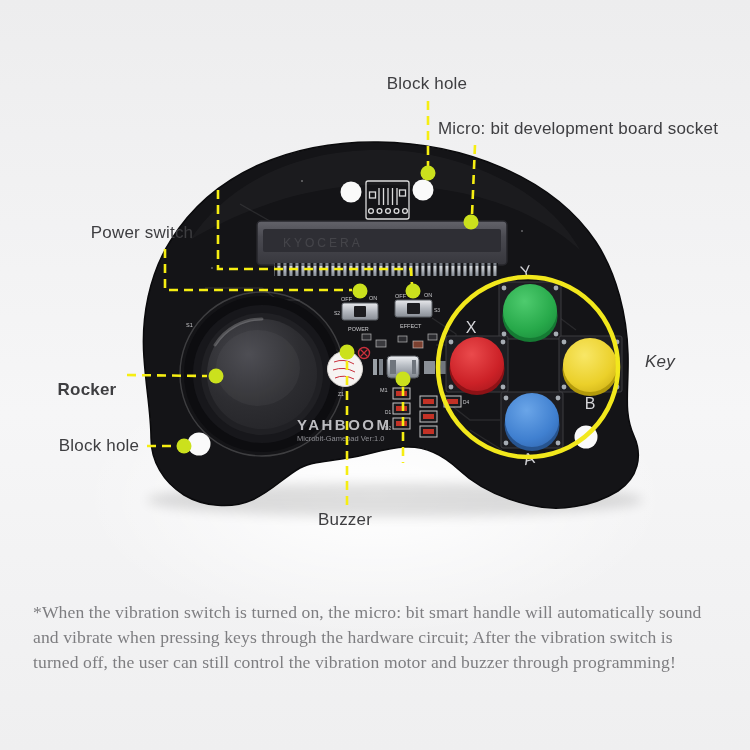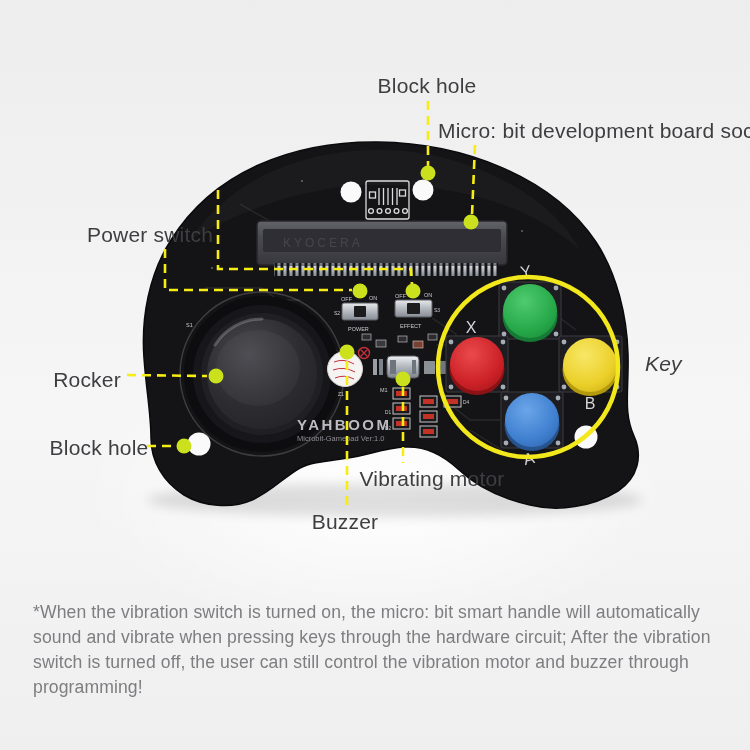--- a/index.html
+++ b/index.html
@@ -6,32 +6,33 @@
   body{font-family:"Liberation Sans", sans-serif;}
   #stage{
     position:relative;width:750px;height:750px;overflow:hidden;
     background:
       radial-gradient(ellipse 420px 200px at 50% 66%, #ffffff 0%, rgba(255,255,255,0) 70%),
       linear-gradient(180deg,#ededee 0%, #f2f2f3 30%, #f6f6f7 55%, #f2f2f3 80%, #efeff0 100%);
   }
   svg{position:absolute;left:0;top:0;}
   .callout-label{
     position:absolute;
-    font-size:21px;
+    font-size:17px;
     color:#3e3e41;
     white-space:nowrap;
     letter-spacing:0.2px;
   }
   .centered{transform:translateX(-50%);}
   #footnote{
     position:absolute;
     left:33px;top:600px;width:682px;
     font-size:17.6px;line-height:1.43;
     color:#7e7e81;
     letter-spacing:0.1px;
+    font-family:Liberation Serif, serif;
   }
   .silk{fill:#c9c9cc;font-family:"Liberation Sans",sans-serif;}
 </style>
 </head>
 <body>
 
 <div id="stage">
 
 <svg width="750" height="750" viewBox="0 0 750 750">
   <defs>
@@ -322,22 +323,21 @@
     <circle cx="360" cy="291" r="7.5"></circle>
     <circle cx="216" cy="376" r="7.5"></circle>
     <circle cx="184" cy="446" r="7.5"></circle>
     <circle cx="347" cy="352" r="7.5"></circle>
     <circle cx="403" cy="379" r="7.5"></circle>
   </g>
 </svg>
 
 <div class="callout-label centered" style="left:427px;top:74px;">Block hole</div>
 <div class="callout-label" style="left:438px;top:119px;">Micro: bit development board socket</div>
-<div class="callout-label centered" style="left:142px;top:223px;margin-left:8px;">Power switch</div>
-<div class="callout-label centered" style="left:87px;top:368px;">Rocker</div>
+<div class="callout-label centered" style="left:142px;top:223px;">Power switch</div>
+<div class="callout-label centered" style="left:87px;top:380px;font-weight:bold;">Rocker</div>
 <div class="callout-label centered" style="left:99px;top:436px;">Block hole</div>
 <div class="callout-label" style="left:645px;top:352px;font-style:italic;">Key</div>
-<div class="callout-label centered" style="left:432px;top:467px;">Vibrating motor</div>
 <div class="callout-label centered" style="left:345px;top:510px;">Buzzer</div>
 
 <div id="footnote">*When the vibration switch is turned on, the micro: bit smart handle will automatically sound and vibrate when pressing keys through the hardware circuit; After the vibration switch is turned off, the user can still control the vibration motor and buzzer through programming!</div>
 
 </div>
 
 </body></html>

